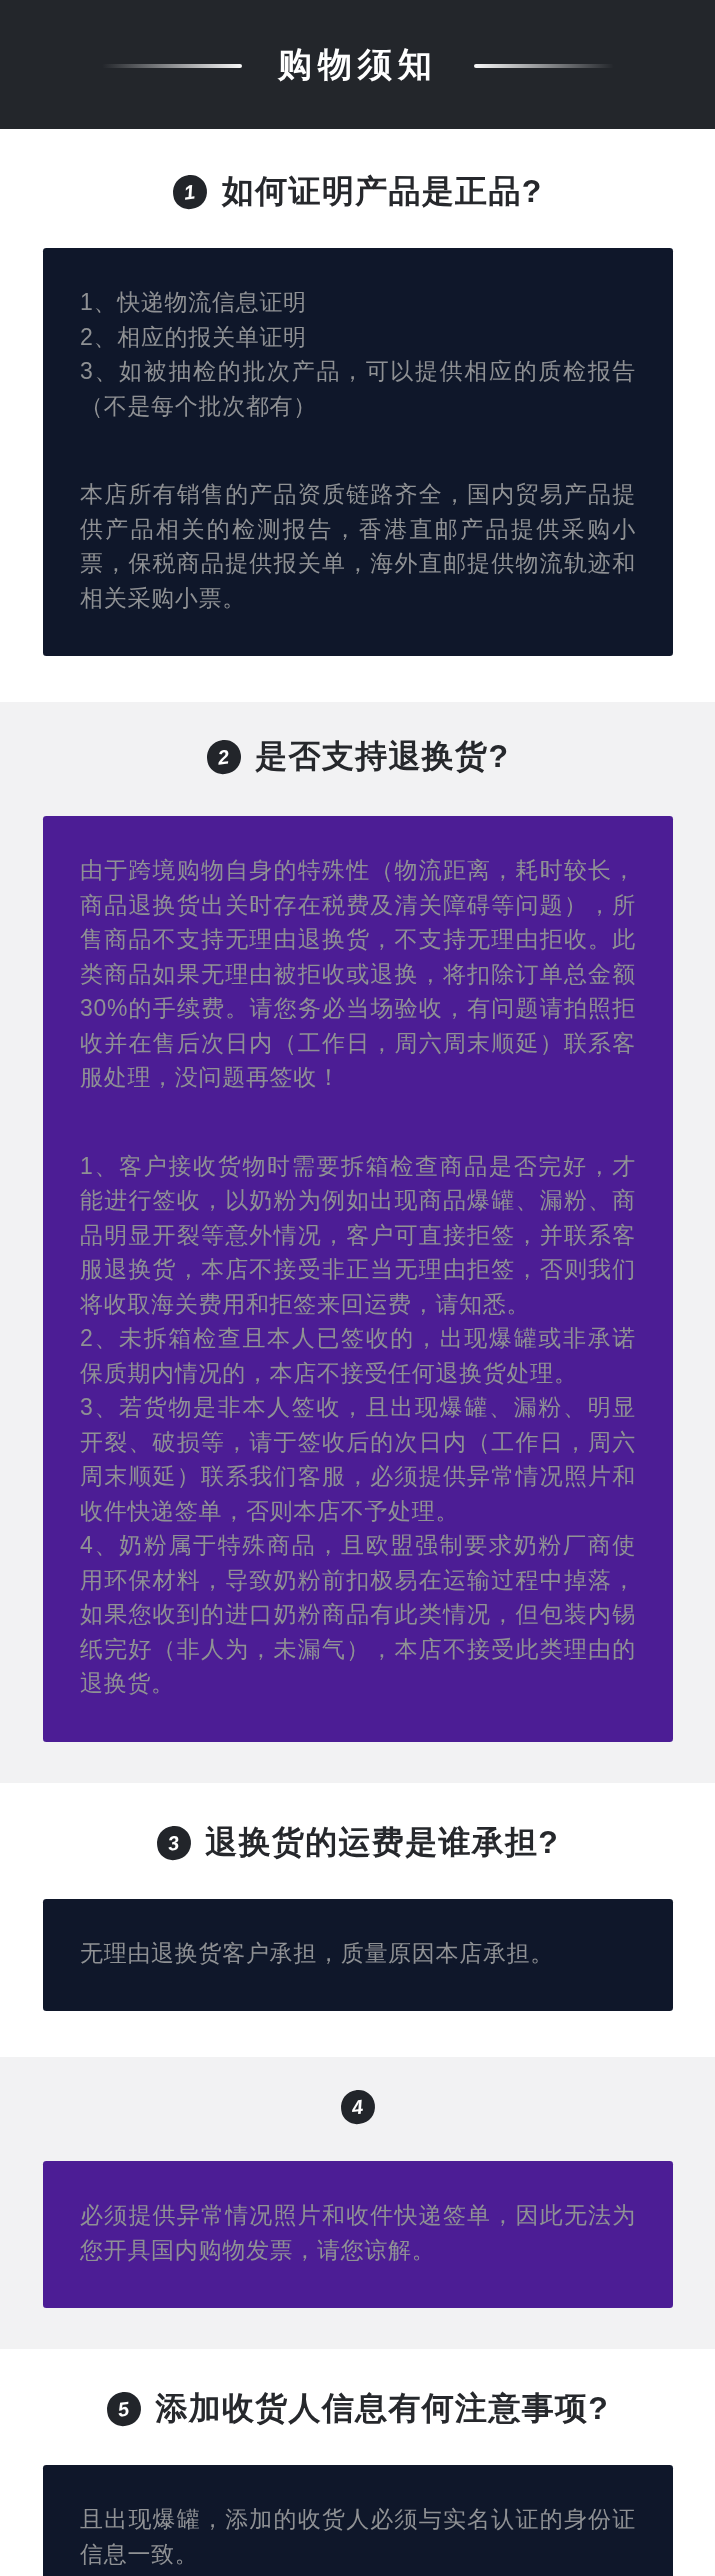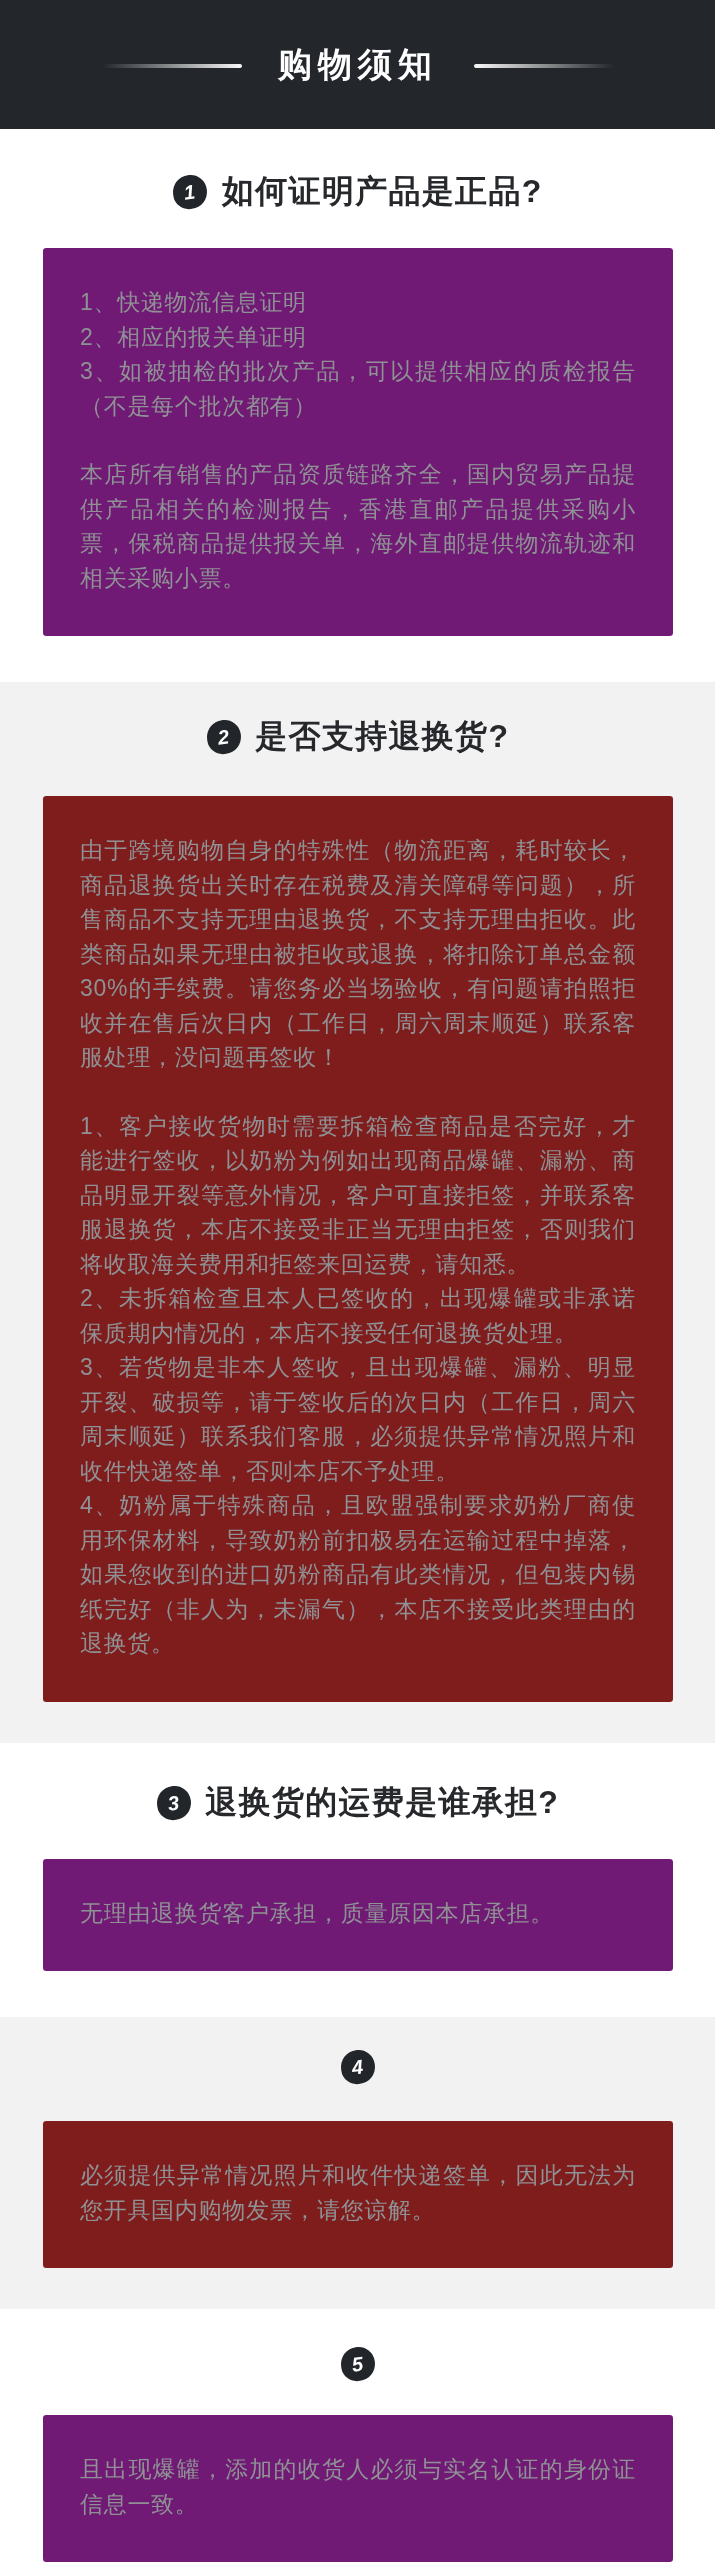--- a/index.html
+++ b/index.html
@@ -64,23 +64,23 @@
     margin:0 43px;
     border-radius:3.3px;
     padding:37px 37px 41px;
     font-size:23px;
     line-height:1.5;
     letter-spacing:0.7px;
     color:#8f9194;
     text-align:justify;
   }
   .content-box p { margin:0; }
-  .gray-box  { background:#701a75; }
-  .white-box { background:#7f1d1d; }
-  .block + .block { margin-top:34px; }
+  .gray-box  { background:#0f172a; }
+  .white-box { background:#4c1d95; }
+  .block + .block { margin-top:54px; }
 
   
   .gray-band { background:#f2f2f3; padding-bottom:41px; margin-top:45px; }
   .gray-band .section-heading { margin:0 26.5px 37px; padding-top:33px; }
 
   .section-plain { margin-bottom:46px; }
   .gray-band + .section-plain .section-heading { margin-top:38px; }
 </style>
 </head>
 <body>
@@ -147,20 +147,21 @@
     <div class="content-box white-box">
       <div class="block">
         <p>必须提供异常情况照片和收件快递签单，因此无法为您开具国内购物发票，请您谅解。</p>
       </div>
     </div>
   </div>
 
   <div class="section-plain">
     <div class="section-heading">
       <div class="badge">5</div>
+      <div class="section-title">添加收货人信息有何注意事项?</div>
     </div>
     <div class="content-box gray-box">
       <div class="block">
         <p>且出现爆罐，添加的收货人必须与实名认证的身份证信息一致。</p>
       </div>
     </div>
   </div>
 
 </div>
 

